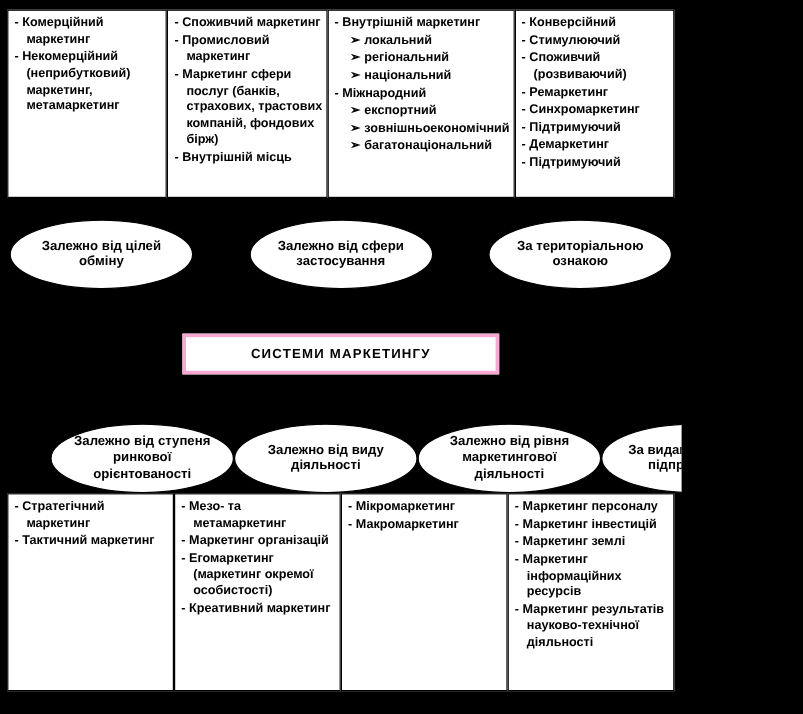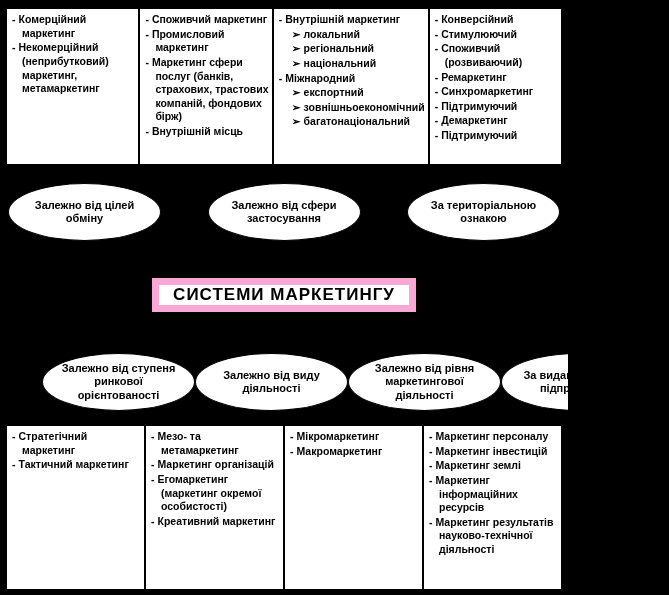--- a/index.html
+++ b/index.html
@@ -30,21 +30,21 @@
     background:#fff;
     border:1px solid #000;
     padding:4px 3px 4px 5px;
     box-sizing:border-box;
     font-weight:bold;
     font-size:10.5px;
     line-height:1.3;
   }
   .row-top-boxes{margin-top:8px;}
   .row-top-boxes .box{height:157px;}
-  .row-bottom-boxes{margin-top:14px;}
+  .row-bottom-boxes{}
   .row-bottom-boxes .box{height:165px;}
   .box ul{list-style:none;margin:0;padding:0;}
   .box li{
     padding-left:10px;
     text-indent:-10px;
     margin:0 0 1px 0;
   }
   .box li.sub{
     padding-left:26px;
     text-indent:-13px;
@@ -72,26 +72,26 @@
   
   .center-row{
     margin-top:37px;
     display:flex;
     justify-content:center;
   }
   .center-box{
     width:264px;
     height:34px;
     background:#fff;
-    border:7px solid #f9a8d4;
+    border:3px solid #f9a8d4;
     display:flex;
     align-items:center;
     justify-content:center;
     font-weight:bold;
-    font-size:17px;
+    font-size:11px;
     letter-spacing:1px;
     box-sizing:border-box;
   }
 </style>
 </head>
 <body>
 
 <div class="canvas">
 
   <div class="row row-top-boxes">

